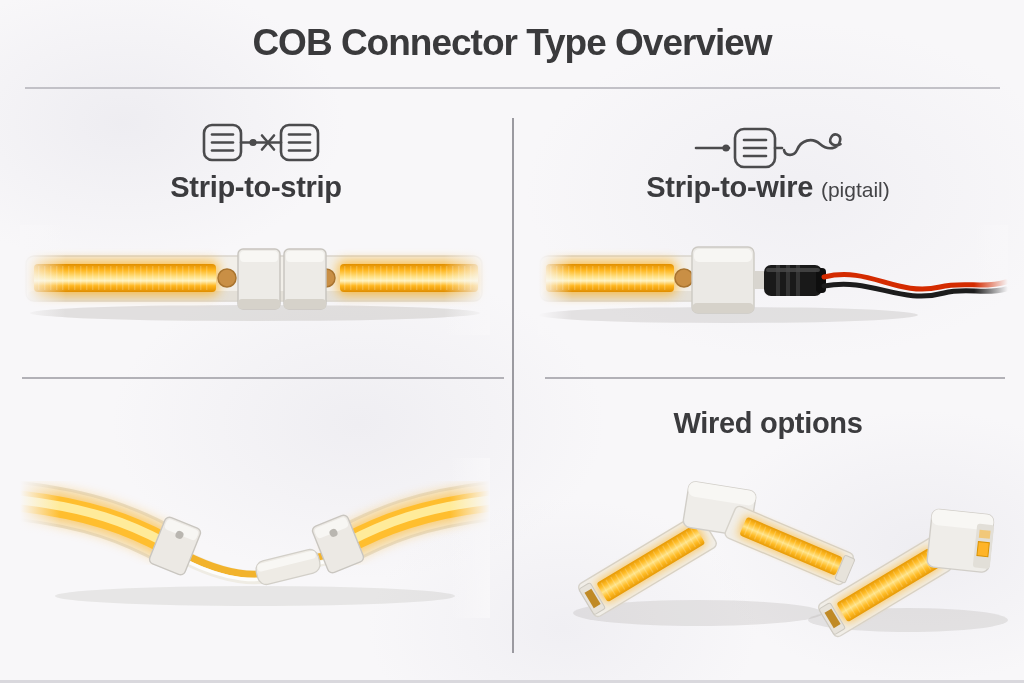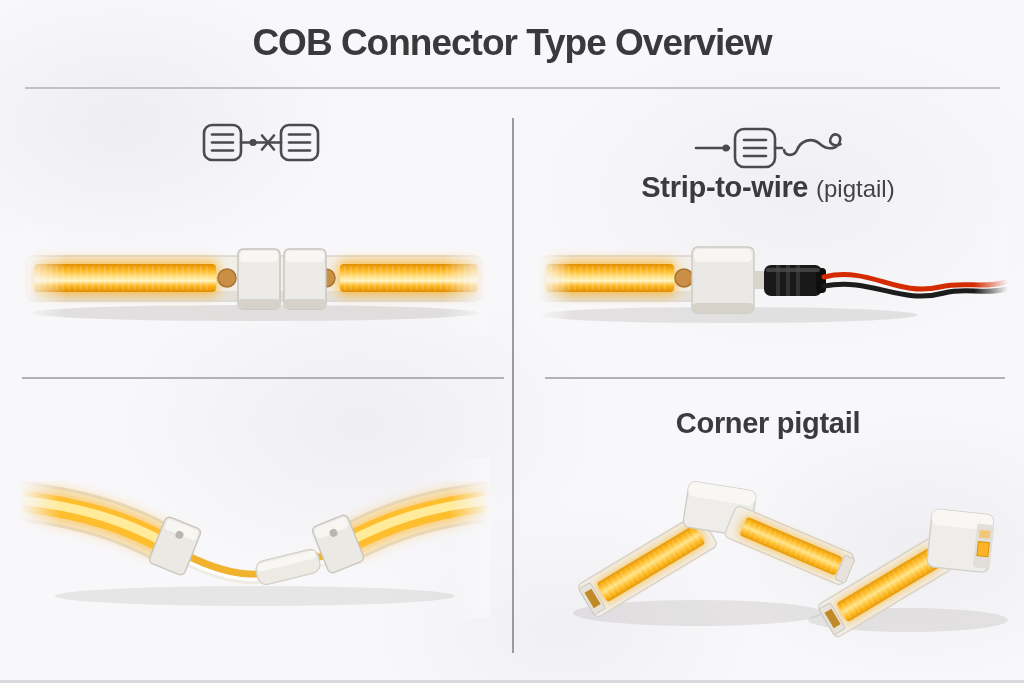--- a/index.html
+++ b/index.html
@@ -21,21 +21,21 @@
   .rule { position:absolute; background:#c2c1c7; }
   .rule-top    { top:87px;  left:25px;  width:975px; height:2px; }
   .rule-vert   { top:118px; left:512px; width:2px;   height:535px; background:#9b9aa0; }
   .rule-midl   { top:377px; left:22px;  width:482px; height:2px; background:#b2b1b7; }
   .rule-midr   { top:377px; left:545px; width:460px; height:2px; background:#b2b1b7; }
   .bottom-edge { position:absolute; bottom:0; left:0; width:1024px; height:3px; background:#d9d8dd; }
   .panel-label {
     position:absolute; text-align:center; font-weight:700;
     font-size:29px; color:#3b3b3e; letter-spacing:-0.3px;
   }
-  .panel-label .sub { font-weight:400; font-size:24px; letter-spacing:0; color:#444447;text-align:center; }
+  .panel-label .sub { font-weight:400; font-size:21px; letter-spacing:0; color:#444447;text-align:center; }
   .lbl-q1 { top:171px; left:0;   width:512px; }
   .lbl-q2 { top:171px; left:512px; width:512px; }
   .lbl-q3 { top:407px; left:0;   width:512px; }
   .lbl-q4 { top:407px; left:512px; width:512px; }
   .icon-box { position:absolute; }
   .icon-q1 { top:120px; left:197px; width:128px; height:46px; }
   .icon-q2 { top:123px; left:693px; width:152px; height:50px; }
   .photo { position:absolute; }
   .ph-q1 { top:225px; left:20px;  width:470px; height:110px; }
   .ph-q2 { top:225px; left:538px; width:470px; height:110px; }
@@ -82,29 +82,32 @@
         <line x1="51" y1="17" x2="73" y2="17"></line>
         <line x1="51" y1="25" x2="73" y2="25"></line>
         <line x1="51" y1="33" x2="73" y2="33"></line>
         <line x1="82" y1="25" x2="89" y2="25"></line>
         <path d="M91,27 C92,33 101,34 104,27 C108,17 119,14 127,21 C135,28 145,26 147,18 C148.5,11.5 141,9 138,14.5 C135,20 141,24.5 147.5,21"></path>
       </g>
       <circle cx="33" cy="25" r="3.6" fill="#4b4b4d"></circle>
     </svg>
   </div>
 
+  <div class="panel-label lbl-q1">
+    <span>Strip-to-strip</span>
+  </div>
 
   <div class="panel-label lbl-q2">
     <span>Strip-to-wire</span>
     <span class="sub">(pigtail)</span>
   </div>
 
 
   <div class="panel-label lbl-q4">
-    <span>Corner pigtail</span>
+    <span>Wired options</span>
   </div>
 
   <div class="photo ph-q1">
     <svg viewBox="0 0 470 110">
       <defs>
         <linearGradient id="s1g" x1="0" y1="0" x2="0" y2="1">
           <stop offset="0" stop-color="#e08e00"></stop>
             <stop offset="0.22" stop-color="#ffb61e"></stop>
           <stop offset="0.45" stop-color="#ffe082"></stop>
             <stop offset="0.6" stop-color="#fff3bf"></stop>

